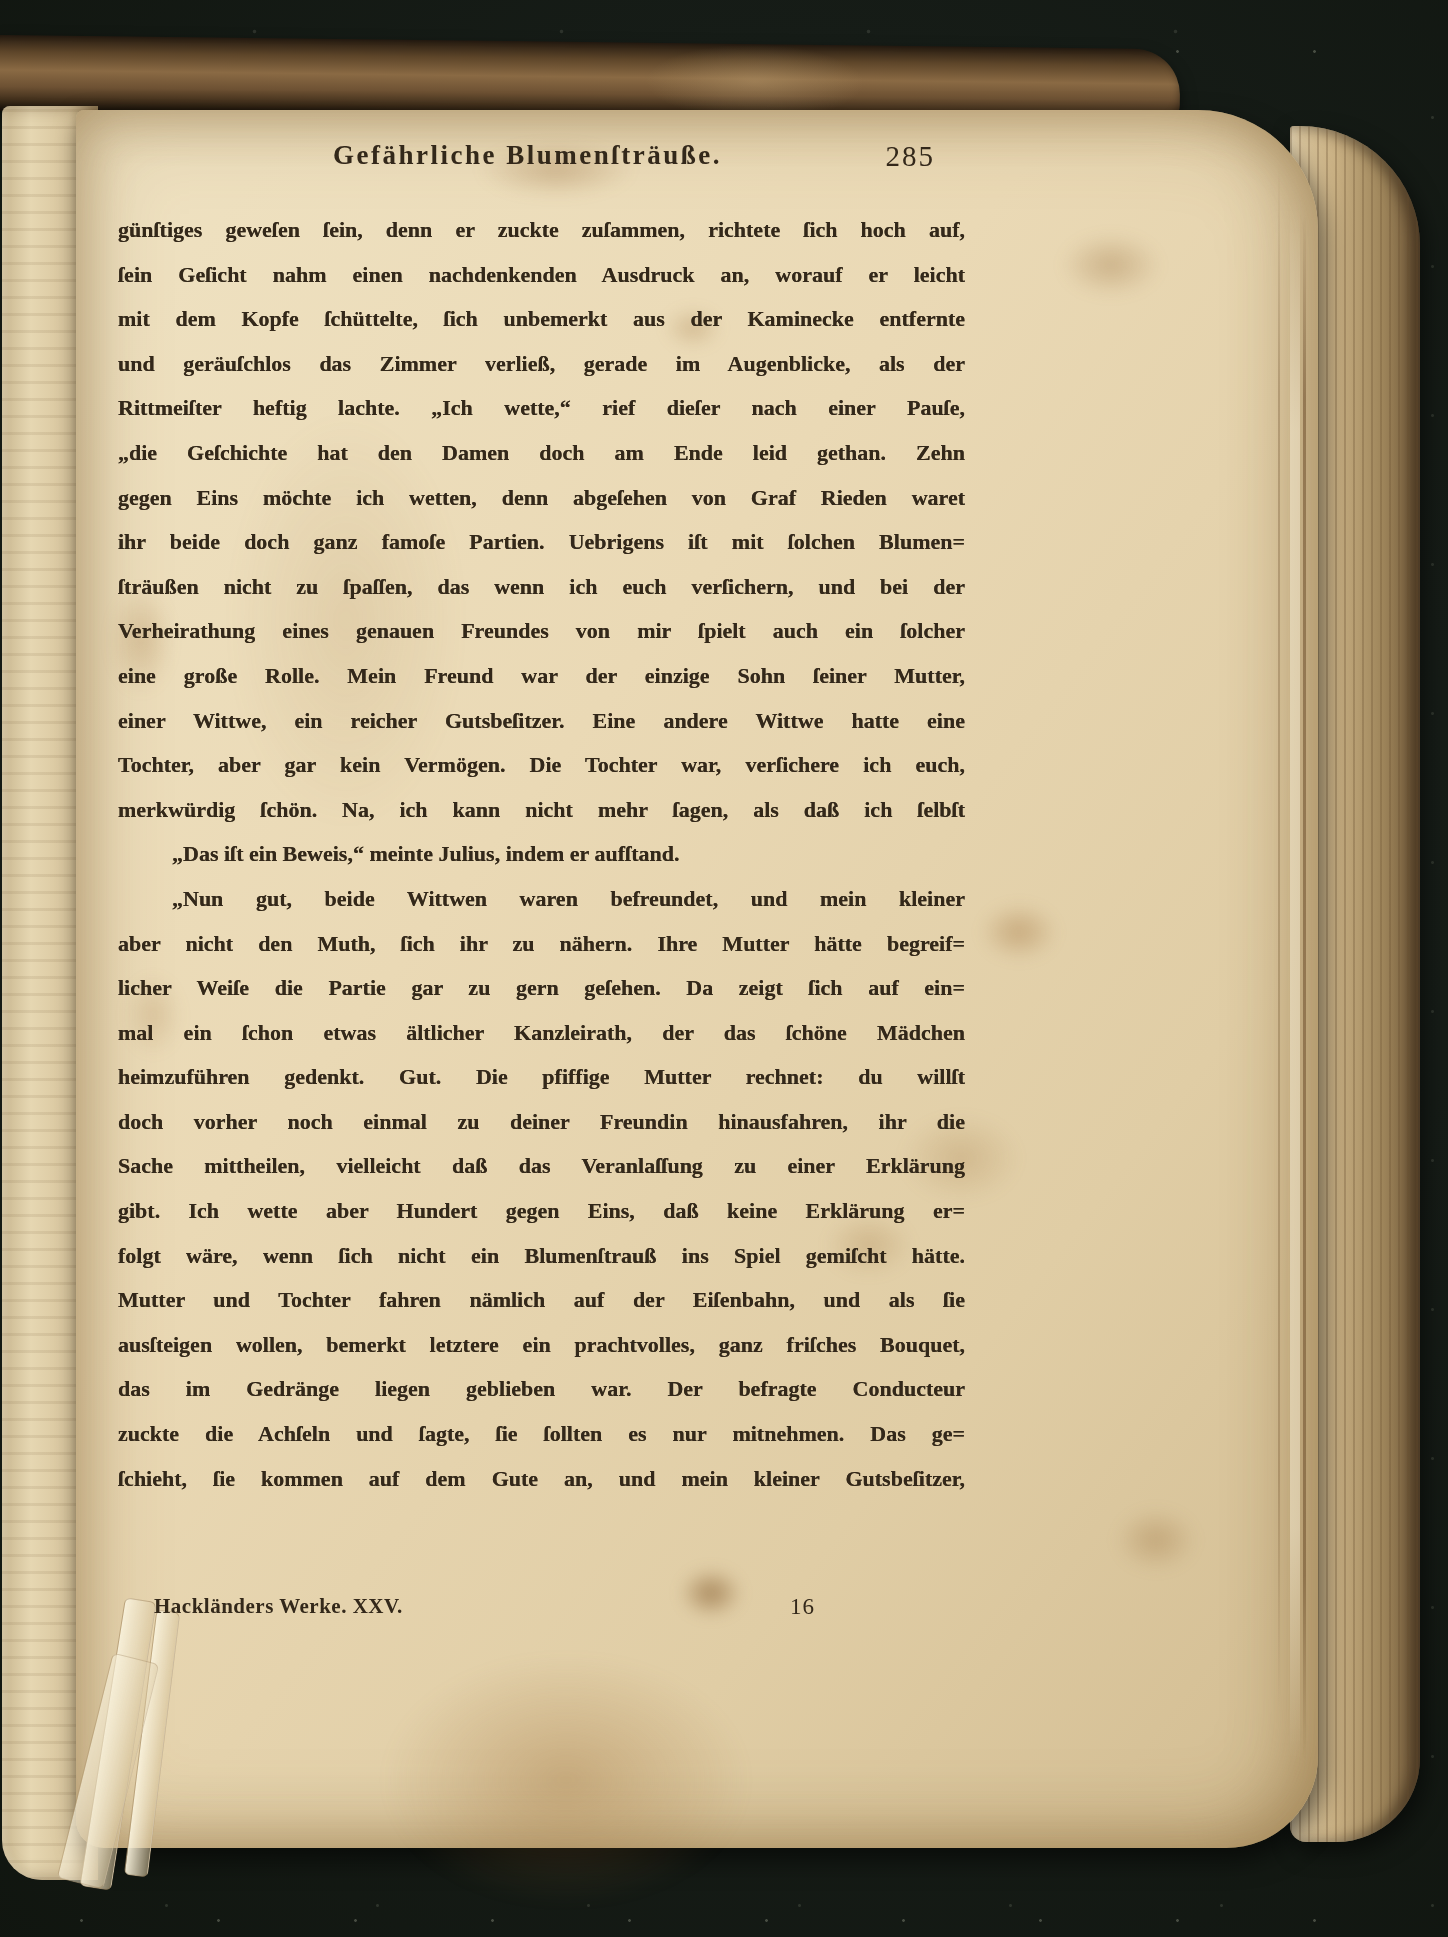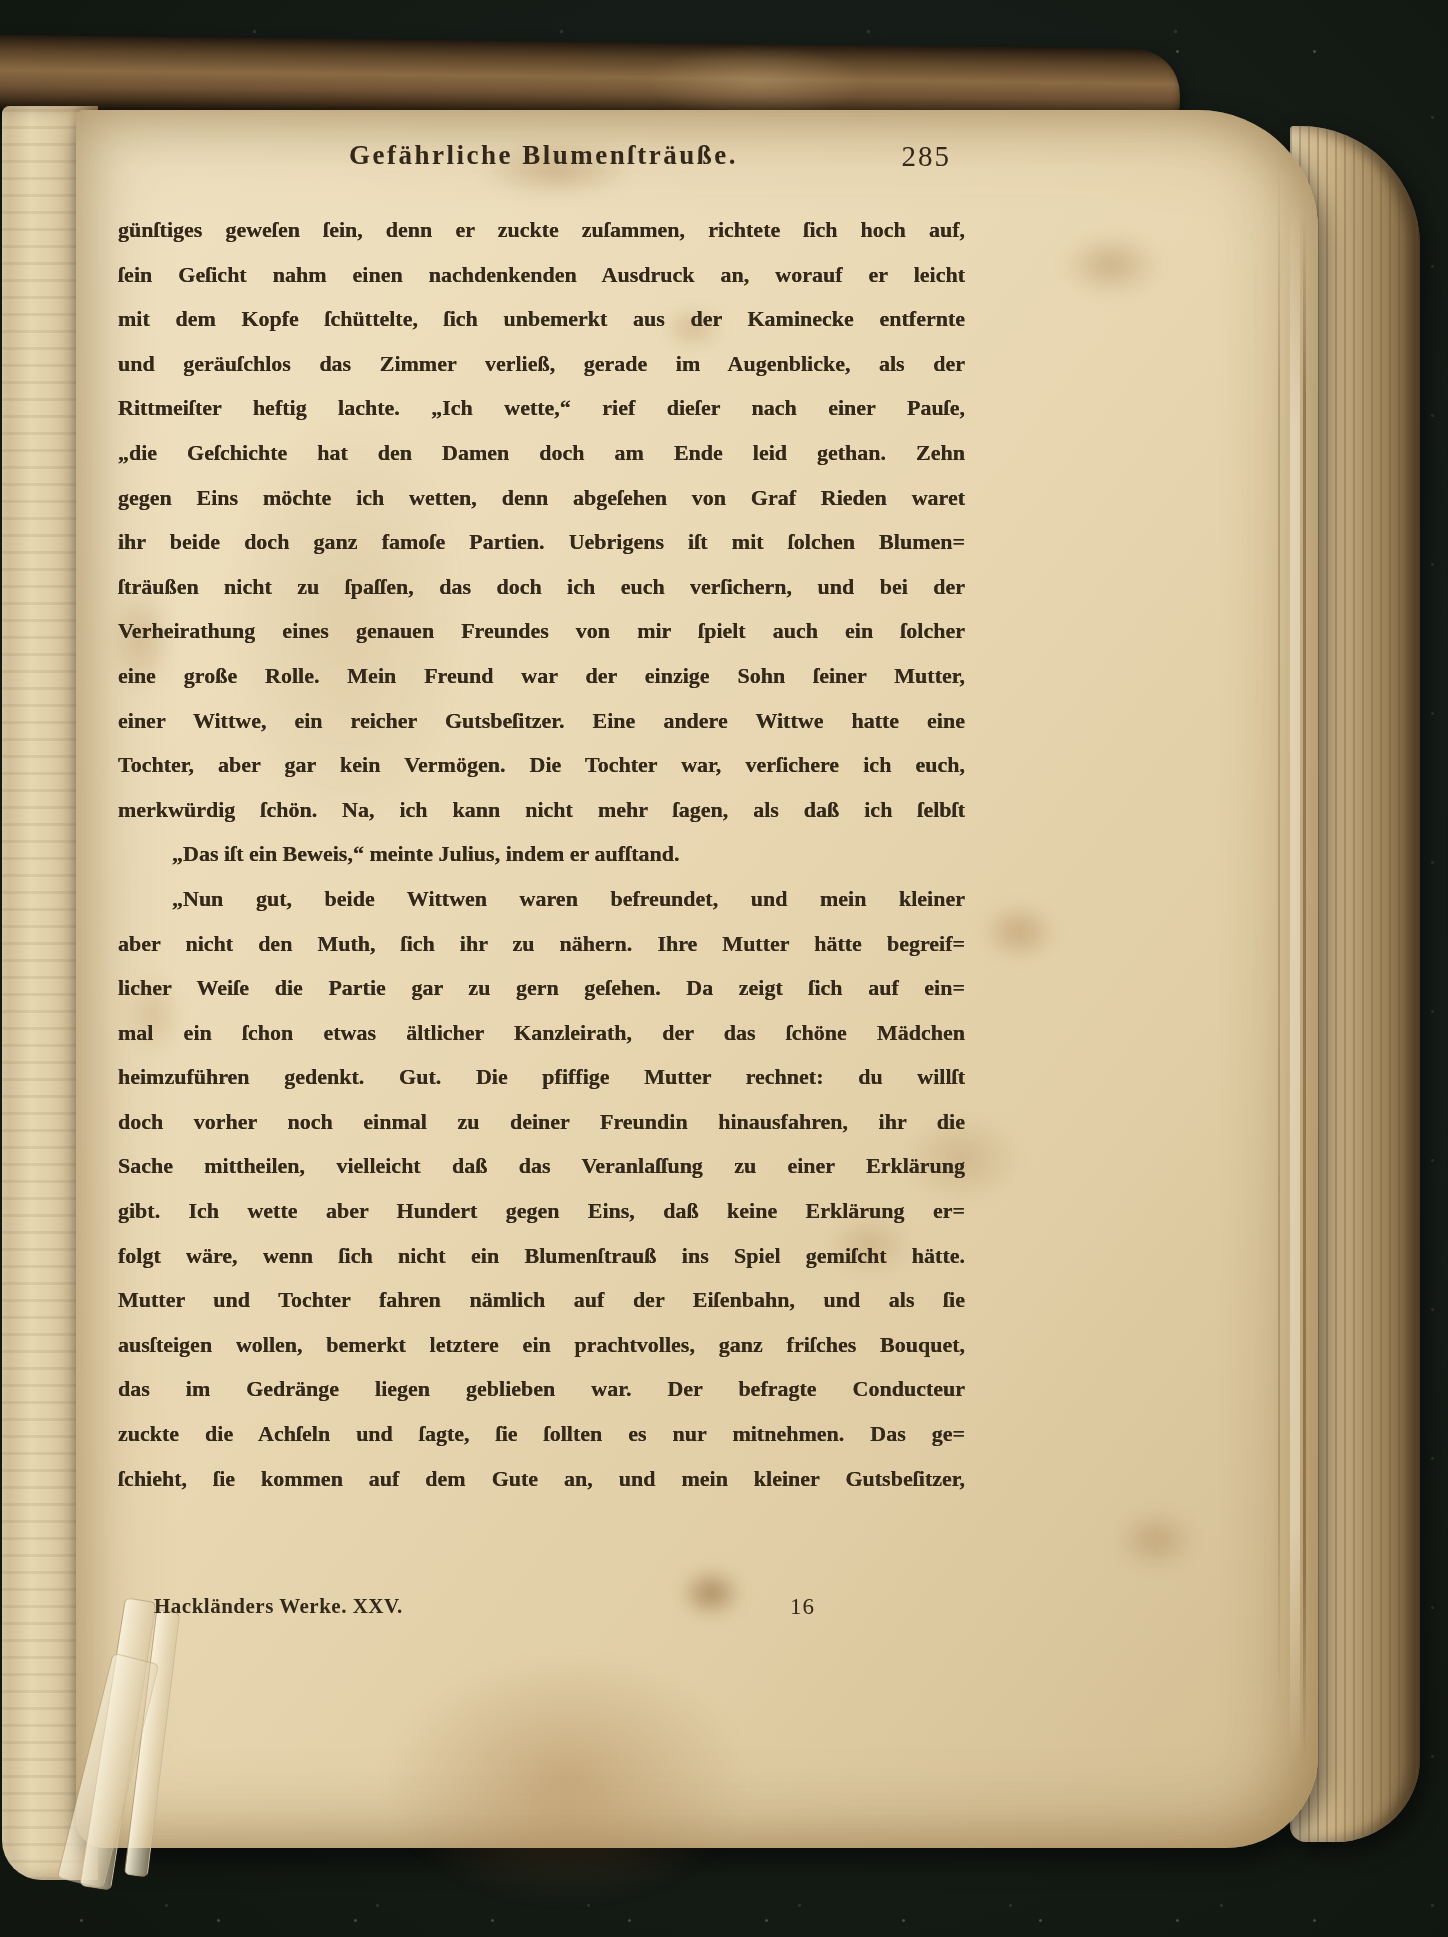--- a/index.html
+++ b/index.html
@@ -64,21 +64,21 @@
   .st10{left:395px;top:30px;width:170px;height:60px;background:radial-gradient(ellipse,rgba(140,95,45,.3),transparent 65%);}
   .st11{left:1035px;top:1395px;width:90px;height:70px;background:radial-gradient(ellipse,rgba(145,100,48,.3),transparent 65%);}
   .st12{left:150px;top:300px;width:240px;height:420px;background:radial-gradient(ellipse,rgba(150,110,55,.12),transparent 70%);}
   
   .fold{position:absolute;background:linear-gradient(90deg,rgba(248,241,219,.95),rgba(214,195,155,.55));
         border:1px solid rgba(140,110,70,.4);border-radius:6px;}
   .fold1{left:26px;top:1488px;width:30px;height:290px;transform:rotate(9deg);}
   .fold2{left:64px;top:1500px;width:22px;height:265px;transform:rotate(7deg);}
   .fold3{left:8px;top:1545px;width:46px;height:230px;transform:rotate(14deg);opacity:.7;}
   
-  .header-row{position:absolute;left:44px;top:30px;width:847px;height:52px;}
+  .header-row{position:absolute;left:28px;top:30px;width:847px;height:52px;}
   .title{display:block;text-align:center;font-size:27px;font-weight:700;letter-spacing:2.5px;
          color:var(--ink);}
   .pagenum{position:absolute;right:16px;top:0;font-size:29px;font-weight:400;letter-spacing:2px;color:var(--ink);}
   .textblock{position:absolute;left:42px;top:98px;width:847px;color:var(--ink);
              font-size:22px;font-weight:700;line-height:44.6px;
              text-shadow:0 0 .6px rgba(45,35,18,.75);}
   .line{text-align:justify;text-align-last:justify;white-space:nowrap;}
   .line.left{text-align-last:left;}
   .line.indent{text-indent:54px;}
   .footer-row{position:absolute;left:42px;top:1484px;width:847px;height:42px;color:var(--ink);}
@@ -121,21 +121,21 @@
 
     <div class="textblock" id="textblock">
         <div class="line">günſtiges geweſen ſein, denn er zuckte zuſammen, richtete ſich hoch auf,</div>
         <div class="line">ſein Geſicht nahm einen nachdenkenden Ausdruck an, worauf er leicht</div>
         <div class="line">mit dem Kopfe ſchüttelte, ſich unbemerkt aus der Kaminecke entfernte</div>
         <div class="line">und geräuſchlos das Zimmer verließ, gerade im Augenblicke, als der</div>
         <div class="line">Rittmeiſter heftig lachte. „Ich wette,“ rief dieſer nach einer Pauſe,</div>
         <div class="line">„die Geſchichte hat den Damen doch am Ende leid gethan. Zehn</div>
         <div class="line">gegen Eins möchte ich wetten, denn abgeſehen von Graf Rieden waret</div>
         <div class="line">ihr beide doch ganz famoſe Partien. Uebrigens iſt mit ſolchen Blumen=</div>
-        <div class="line">ſträußen nicht zu ſpaſſen, das doch ich euch verſichern, und bei der</div>
+        <div class="line">ſträußen nicht zu ſpaſſen, das wenn ich euch verſichern, und bei der</div>
         <div class="line">Verheirathung eines genauen Freundes von mir ſpielt auch ein ſolcher</div>
         <div class="line">eine große Rolle. Mein Freund war der einzige Sohn ſeiner Mutter,</div>
         <div class="line">einer Wittwe, ein reicher Gutsbeſitzer. Eine andere Wittwe hatte eine</div>
         <div class="line">Tochter, aber gar kein Vermögen. Die Tochter war, verſichere ich euch,</div>
         <div class="line">merkwürdig ſchön. Na, ich kann nicht mehr ſagen, als daß ich ſelbſt</div>
         <div class="line left indent">„Das iſt ein Beweis,“ meinte Julius, indem er aufſtand.</div>
         <div class="line indent">„Nun gut, beide Wittwen waren befreundet, und mein kleiner</div>
         <div class="line">aber nicht den Muth, ſich ihr zu nähern. Ihre Mutter hätte begreif=</div>
         <div class="line">licher Weiſe die Partie gar zu gern geſehen. Da zeigt ſich auf ein=</div>
         <div class="line">mal ein ſchon etwas ältlicher Kanzleirath, der das ſchöne Mädchen</div>

